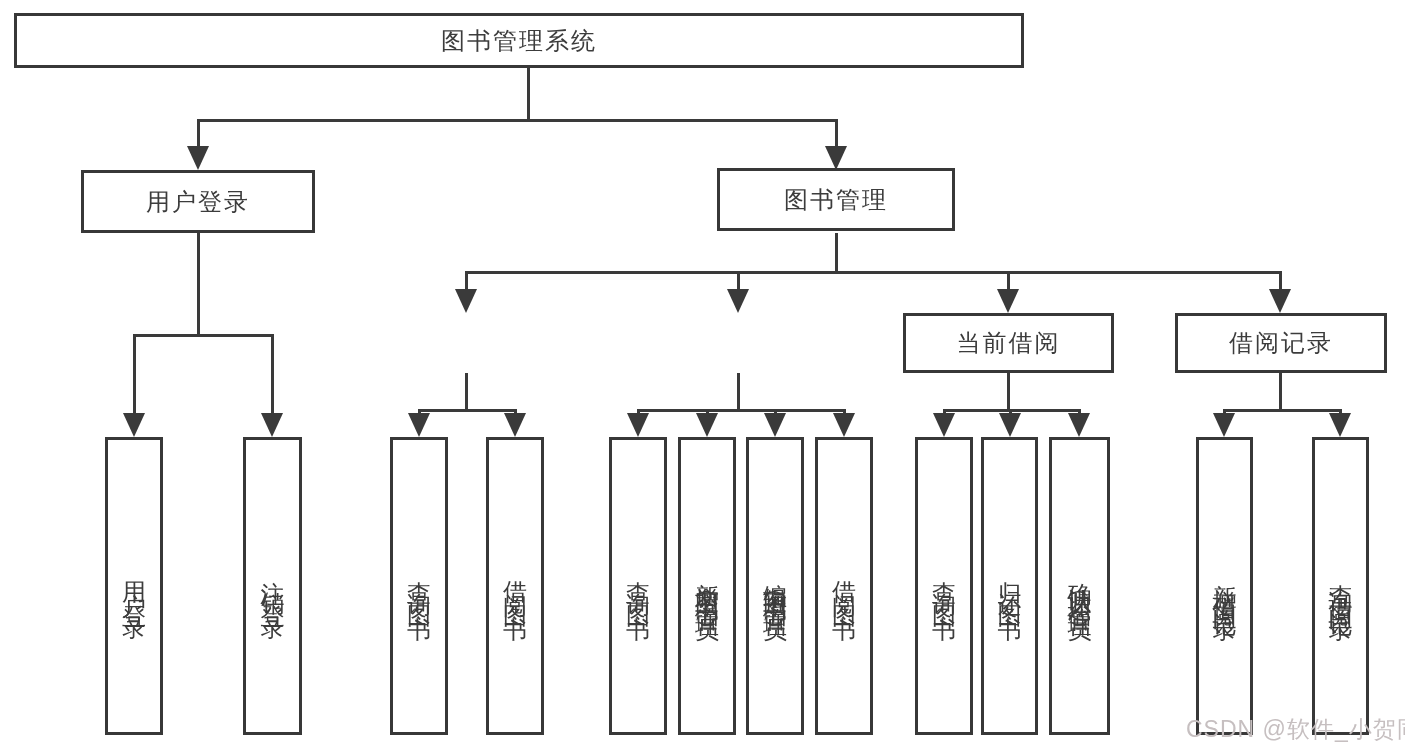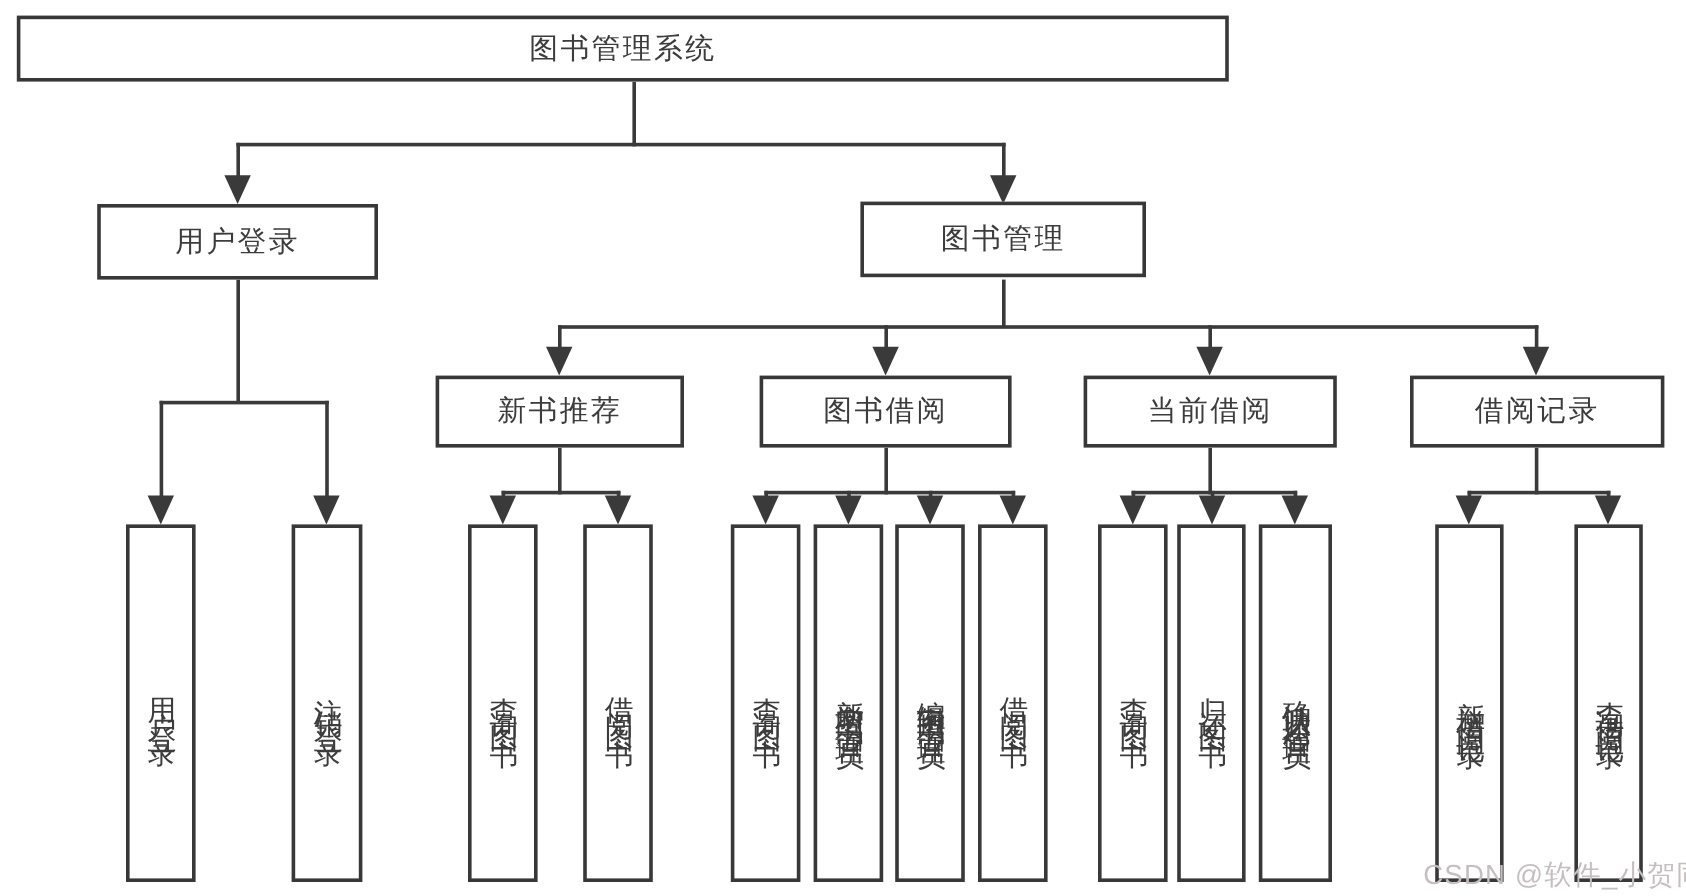--- a/index.html
+++ b/index.html
@@ -122,26 +122,20 @@
     <span class="lbl">图书管理系统</span>
   </div>
 
   <div class="node" style="left:81px;top:170px;width:234px;height:63px">
     <span class="lbl">用户登录</span>
   </div>
   <div class="node" style="left:717px;top:168px;width:238px;height:63px">
     <span class="lbl">图书管理</span>
   </div>
 
-  <div class="node" style="left:363px;top:313px;width:207px;height:60px">
-    <span class="lbl">新书推荐</span>
-  </div>
-  <div class="node" style="left:633px;top:313px;width:210px;height:60px">
-    <span class="lbl">图书借阅</span>
-  </div>
   <div class="node" style="left:1175px;top:313px;width:212px;height:60px">
     <span class="lbl">借阅记录</span>
   </div>
   <div class="node" style="left:903px;top:313px;width:211px;height:60px">
     <span class="lbl">当前借阅</span>
   </div>
 
   <div class="node leaf" style="left:105px;top:437px;width:58px;height:298px">
     <span class="lbl">用户登录</span>
   </div>

